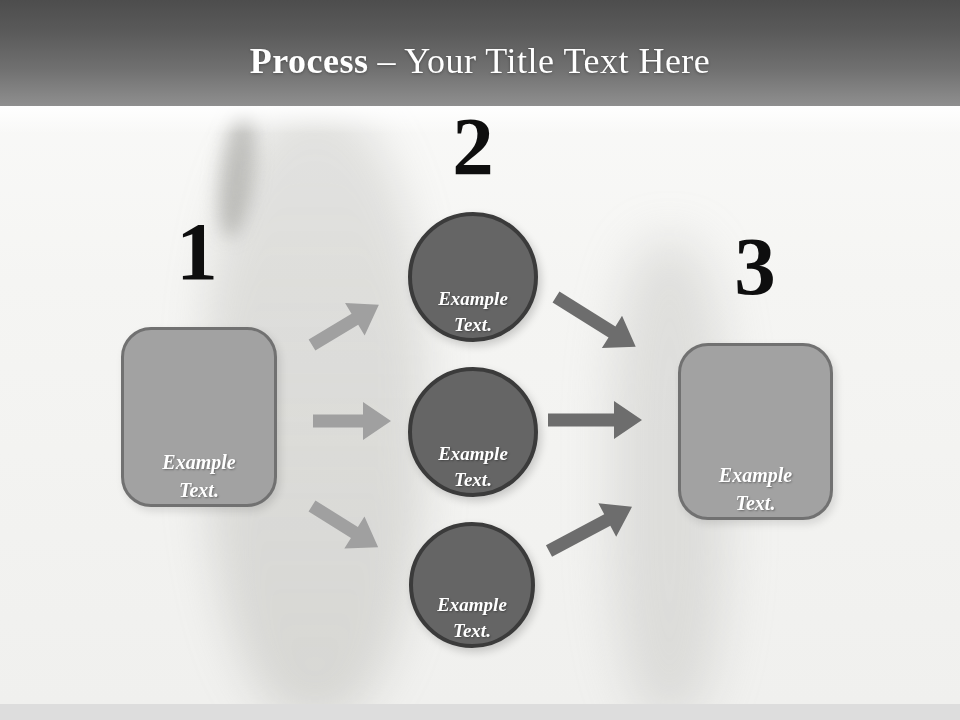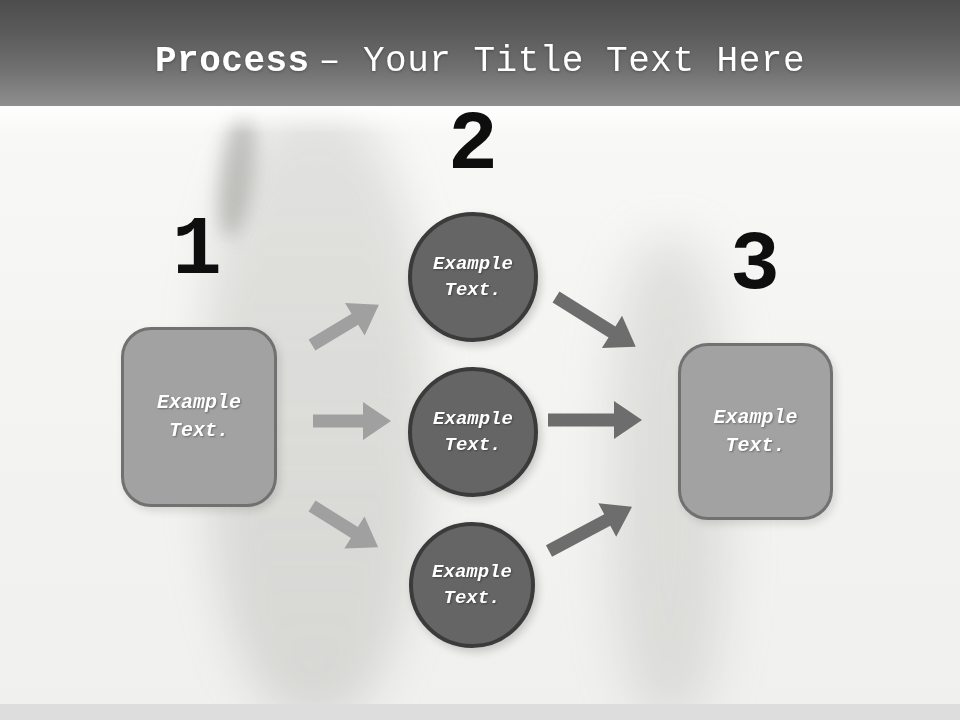--- a/index.html
+++ b/index.html
@@ -1,18 +1,18 @@
 <!DOCTYPE html>
 <html style="--header-top: #4d4d4d; --header-bottom: #8f8f8f; --title-color: #ffffff; --number-color: #0e0e0e; --box-fill: #a2a2a2; --box-border: #717171; --circle-fill: #656565; --circle-border: #3b3b3b; --arrow-light: #a0a0a0; --arrow-dark: #6d6d6d;"><head>
 <meta charset="utf-8">
 <style>
   html,body{margin:0;padding:0;background:#ddd;}
   .slide{
     position:relative;width:960px;height:704px;overflow:hidden;
-    font-family:Liberation Mono, monospace;
+    font-family:Liberation Serif, serif;
     background:linear-gradient(180deg,#fbfbfa 0%,#f5f5f3 40%,#f0f0ee 100%);
   }
   
   .blob{position:absolute;pointer-events:none;}
   .blob-person{
     left:205px;top:100px;width:220px;height:620px;border-radius:45%;
     background:linear-gradient(180deg,rgba(140,140,135,0.20),rgba(158,158,152,0.30));
     filter:blur(22px);
   }
   .blob-wisp{
@@ -47,21 +47,21 @@
   }
   .n1{left:147px;top:210px;}
   .n2{left:423px;top:105px;}
   .n3{left:705px;top:225px;}
   
   .arrows{position:absolute;left:0;top:0;pointer-events:none;}
   .arrow-light{fill:var(--arrow-light,#a0a0a0);}
   .arrow-dark{fill:var(--arrow-dark,#6d6d6d);}
   
   .node{
-    position:absolute;display:flex;align-items:center;justify-content:center;
+    position:absolute;display:flex;align-items:flex-end;justify-content:center;
     text-align:center;box-sizing:border-box;
   }
   .node-label{
     color:#fff;font-weight:700;font-style:italic;font-size:20px;line-height:28px;
     text-shadow:1px 1px 2px rgba(0,0,0,0.35);
     display:block;max-width:110px;
   }
   .box{
     background:var(--box-fill,#a2a2a2);
     border:3px solid var(--box-border,#717171);

